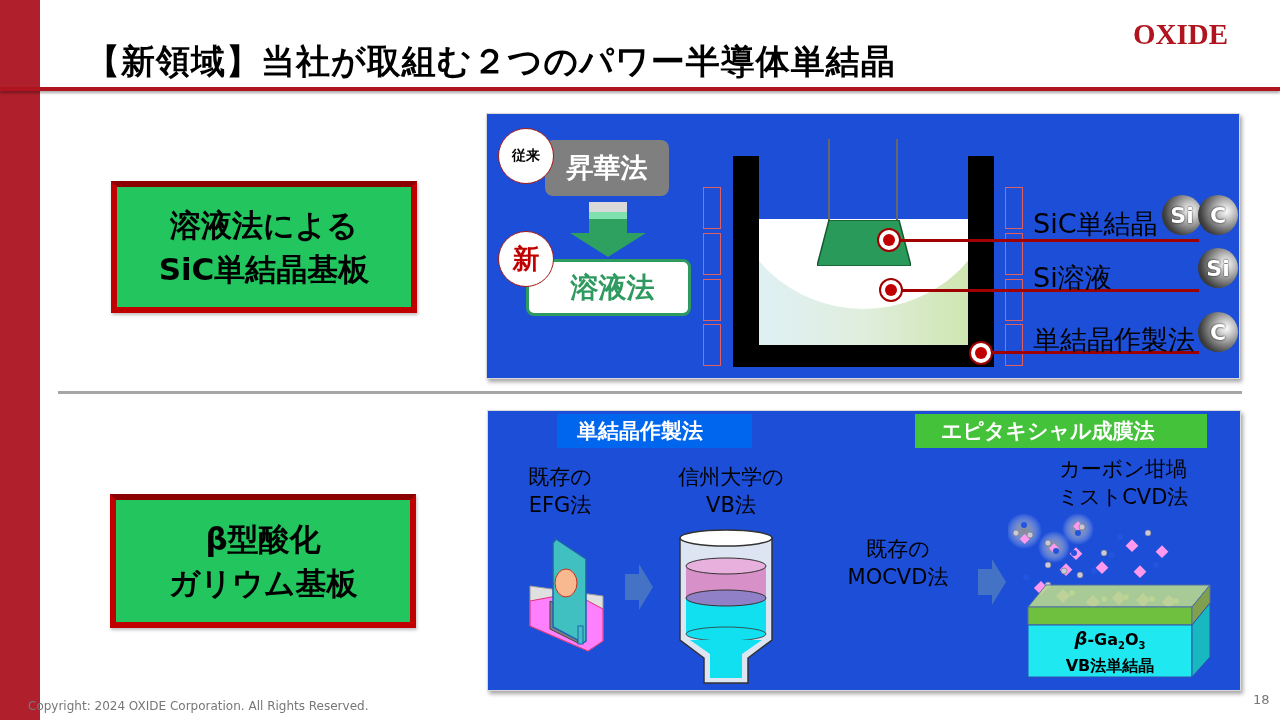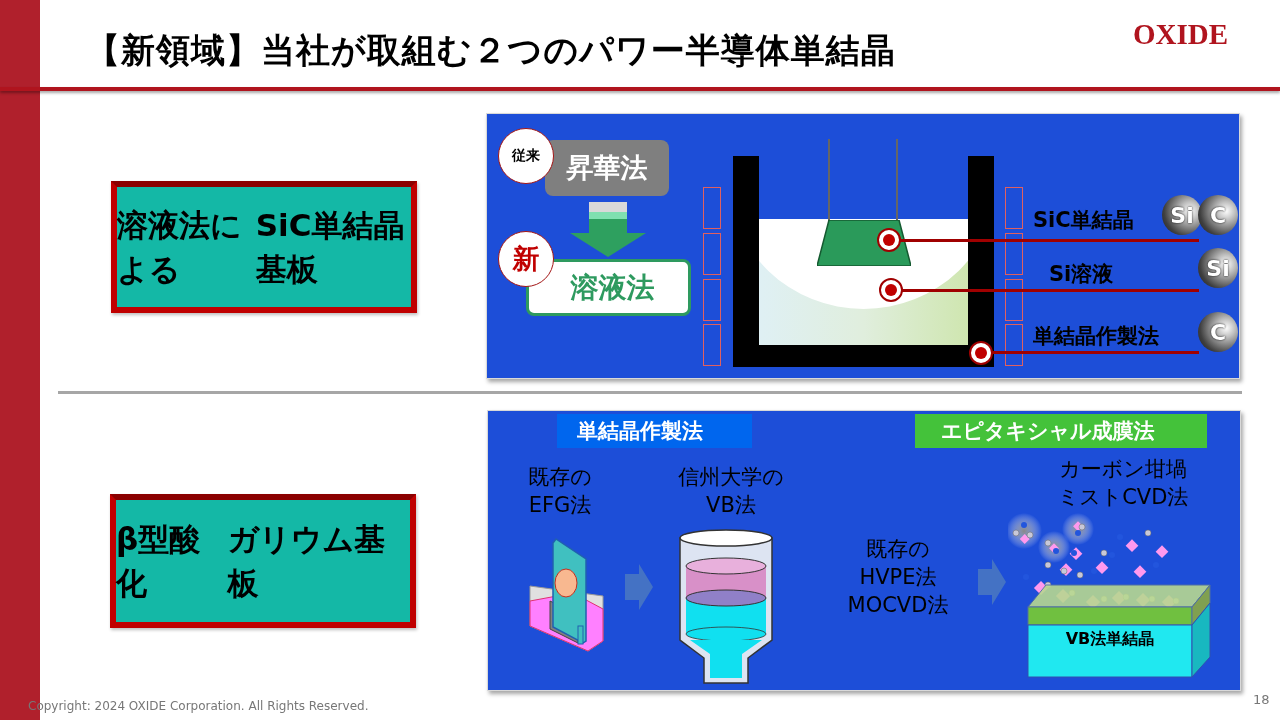--- a/index.html
+++ b/index.html
@@ -1,27 +1,27 @@
 <!DOCTYPE html>
 <html><head>
 <meta charset="utf-8">
 <style>
   * { box-sizing: border-box; margin: 0; padding: 0; }
   html, body { width: 1280px; height: 720px; overflow: hidden; background: #ffffff; }
   body { position: relative; font-family: "DejaVu Sans", "Liberation Sans", sans-serif; color: #000; }
 
   .sidebar { position: absolute; left: 0; top: 0; width: 40px; height: 720px; background: #b0202c; }
 
-  .title { position: absolute; left: 86px; top: 28px; font-size: 34px; font-weight: bold; letter-spacing: 1px; color: #000; white-space: nowrap; }
+  .title { position: absolute; left: 86px; top: 39px; font-size: 34px; font-weight: bold; letter-spacing: 1px; color: #000; white-space: nowrap; }
   .logo { position: absolute; left: 1133px; top: 18px; font-family: "Liberation Serif", "DejaVu Serif", serif; font-weight: bold; font-size: 29px; color: #b0141e; letter-spacing: 0px; }
   .title-rule { position: absolute; left: 0; top: 87px; width: 1280px; height: 4px; background: #b0141e; box-shadow: 0 2px 3px rgba(0,0,0,0.35); }
 
   .section-divider { position: absolute; left: 58px; top: 391px; width: 1184px; height: 3px; background: #a6a6a6; }
 
-  .label-box { position: absolute; background: #14b8a6; border: 6px solid #c00000; border-top-color: #8b0000; display: flex; flex-direction: row; align-items: center; justify-content: center; font-weight: bold; font-size: 31px; line-height: 44px; box-shadow: 1px 2px 3px rgba(0,0,0,0.25); }
+  .label-box { position: absolute; background: #22c55e; border: 6px solid #c00000; border-top-color: #8b0000; display: flex; flex-direction: column; align-items: center; justify-content: center; font-weight: bold; font-size: 31px; line-height: 44px; box-shadow: 1px 2px 3px rgba(0,0,0,0.25); }
   .label-box.sic { left: 111px; top: 181px; width: 306px; height: 132px; }
   .label-box.ga { left: 110px; top: 494px; width: 306px; height: 134px; }
 
   .panel { position: absolute; background: #1d4ed8; border: 1px solid #d9d9d9; box-shadow: 2px 3px 4px rgba(0,0,0,0.35); }
   .panel.top { left: 486px; top: 113px; width: 754px; height: 266px; }
   .panel.bottom { left: 487px; top: 410px; width: 754px; height: 281px; padding-left: 24px; }
 
   .abs { position: absolute; }
 
   
@@ -42,21 +42,21 @@
   .melt { left: 272px; top: 105px; width: 209px; height: 126px; background: linear-gradient(90deg, #dff0f4 0%, #e0eedd 50%, #cfe6b0 100%); overflow: hidden; }
   .melt-cut { position: absolute; left: -30px; top: -170px; width: 269px; height: 260px; border-radius: 50%; background: #fff; }
   .rod-l { left: 341px; top: 25px; width: 2px; height: 84px; background: #666; }
   .rod-r { left: 409px; top: 25px; width: 2px; height: 84px; background: #666; }
   .seed { left: 330px; top: 106px; width: 94px; height: 46px; }
 
   .marker { width: 24px; height: 24px; border-radius: 50%; background: #fff; border: 2px solid #a00000; display: flex; align-items: center; justify-content: center; z-index: 2; }
   .marker::after { content: ""; width: 12px; height: 12px; border-radius: 50%; background: #c00000; }
   .leader { height: 3px; background: #a00000; }
 
-  .legend-label { font-size: 21px; font-weight: bold; white-space: nowrap; }
+  .legend-label { font-size: 27px; font-weight: normal; white-space: nowrap; }
   .elem { width: 40px; height: 40px; border-radius: 50%; background: radial-gradient(circle at 70% 40%, #ffffff 0%, #bfbfbf 25%, #404040 70%, #1a1a1a 100%); color: #fff; font-weight: bold; font-size: 22px; display: flex; align-items: center; justify-content: center; text-shadow: 0 0 2px #000; }
 
   
   .hdr-blue { left: 69px; top: 3px; width: 195px; height: 34px; background: #0066ee; color: #fff; font-size: 21px; font-weight: bold; display: flex; align-items: center; padding-left: 20px; }
   .hdr-green { left: 427px; top: 3px; width: 292px; height: 34px; background: #44c23a; color: #fff; font-size: 21px; font-weight: bold; display: flex; align-items: center; padding-left: 26px; }
   .txt { font-size: 21px; font-weight: normal; line-height: 28px; text-align: center; white-space: nowrap; }
   .blue-arrow { width: 28px; height: 46px; }
 </style>
 </head>
 <body>
@@ -107,21 +107,21 @@
   <div class="abs marker" style="left:390px; top:114px;"></div>
   <div class="abs leader" style="left:412px; top:125px; width:300px;"></div>
   <div class="abs marker" style="left:392px; top:164px;"></div>
   <div class="abs leader" style="left:414px; top:175px; width:298px;"></div>
   <div class="abs marker" style="left:482px; top:227px;"></div>
   <div class="abs leader" style="left:504px; top:237px; width:208px;"></div>
 
   <div class="abs legend-label" style="left:546px; top:92px;">SiC単結晶</div>
   <div class="abs elem" style="left:675px; top:81px;">Si</div>
   <div class="abs elem" style="left:711px; top:81px;">C</div>
-  <div class="abs legend-label" style="left:546px; top:146px;margin-left:16px;">Si溶液</div>
+  <div class="abs legend-label" style="left:546px; top:146px;">Si溶液</div>
   <div class="abs elem" style="left:711px; top:134px;">Si</div>
   <div class="abs legend-label" style="left:546px; top:208px;">単結晶作製法</div>
   <div class="abs elem" style="left:711px; top:198px;">C</div>
 </div>
 
 <div class="section-divider"></div>
 
 <div class="label-box ga">
   <span>β型酸化</span>
   <span>ガリウム基板</span>
@@ -159,21 +159,20 @@
     <path d="M12,38 L12,70 L92,70 L92,38 Z" fill="#d890c8"></path>
     <ellipse cx="52" cy="38" rx="40" ry="8" fill="#e8b0dc" stroke="#333" stroke-width="1"></ellipse>
     <path d="M12,70 L12,106 L92,106 L92,70 Z" fill="#10e0f0"></path>
     <ellipse cx="52" cy="70" rx="40" ry="8" fill="#9080c8" stroke="#333" stroke-width="1"></ellipse>
     <ellipse cx="52" cy="106" rx="40" ry="7" fill="#10e0f0" stroke="#333" stroke-width="0.8"></ellipse>
     <path d="M16,112 L36,126 L36,150 L68,150 L68,126 L88,112 Z" fill="#10e0f0"></path>
   </svg>
 
   <div class="abs txt" style="left:340px; top:124px; width:140px;">
     <div>既存の</div>
-    <div>HVPE法</div>
     <div>MOCVD法</div>
   </div>
 
   <svg class="abs blue-arrow" style="left:490px; top:148px;" viewBox="0 0 28 46">
     <polygon points="0,10 14,10 14,0 28,23 14,46 14,36 0,36" fill="#4472c4"></polygon>
   </svg>
 
   <div class="abs txt" style="left:550px; top:44px; width:170px;">
     <div>カーボン坩堝</div>
     <div>ミストCVD法</div>
@@ -235,18 +234,21 @@
         <circle cx="168" cy="90" r="3"></circle>
     </g>
     <polygon points="20,96 184,96 202,74 38,74" fill="#b8d890" stroke="#5070a0" stroke-width="1" opacity="0.9"></polygon>
     <rect x="20" y="96" width="164" height="18" fill="#70c040" stroke="#5070a0" stroke-width="1"></rect>
     <polygon points="184,96 202,74 202,92 184,114" fill="#80a050" stroke="#5070a0" stroke-width="1"></polygon>
     <rect x="20" y="114" width="164" height="52" fill="#20e8f0" stroke="#3050b0" stroke-width="1"></rect>
     <polygon points="184,114 202,92 202,146 184,166" fill="#18b8c0" stroke="#3050b0" stroke-width="1"></polygon>
   </svg>
 
   <div class="abs" style="left:540px; top:218px; width:164px; text-align:center; font-weight:bold; font-size:16px; line-height:20px;">
+    <div>
+      <span style="font-style:italic; font-size:18px;">β</span><span>-Ga</span><sub style="font-size:10px;">2</sub><span>O</span><sub style="font-size:10px;">3</sub>
+    </div>
     <div>VB法単結晶</div>
   </div>
 </div>
 
 <div class="abs" style="left:28px; top:699px; font-size:12px; color:#777;">Copyright: 2024 OXIDE Corporation. All Rights Reserved.</div>
 <div class="abs" style="left:1253px; top:692px; font-size:13px; color:#777;">18</div>
 
 </body></html>

